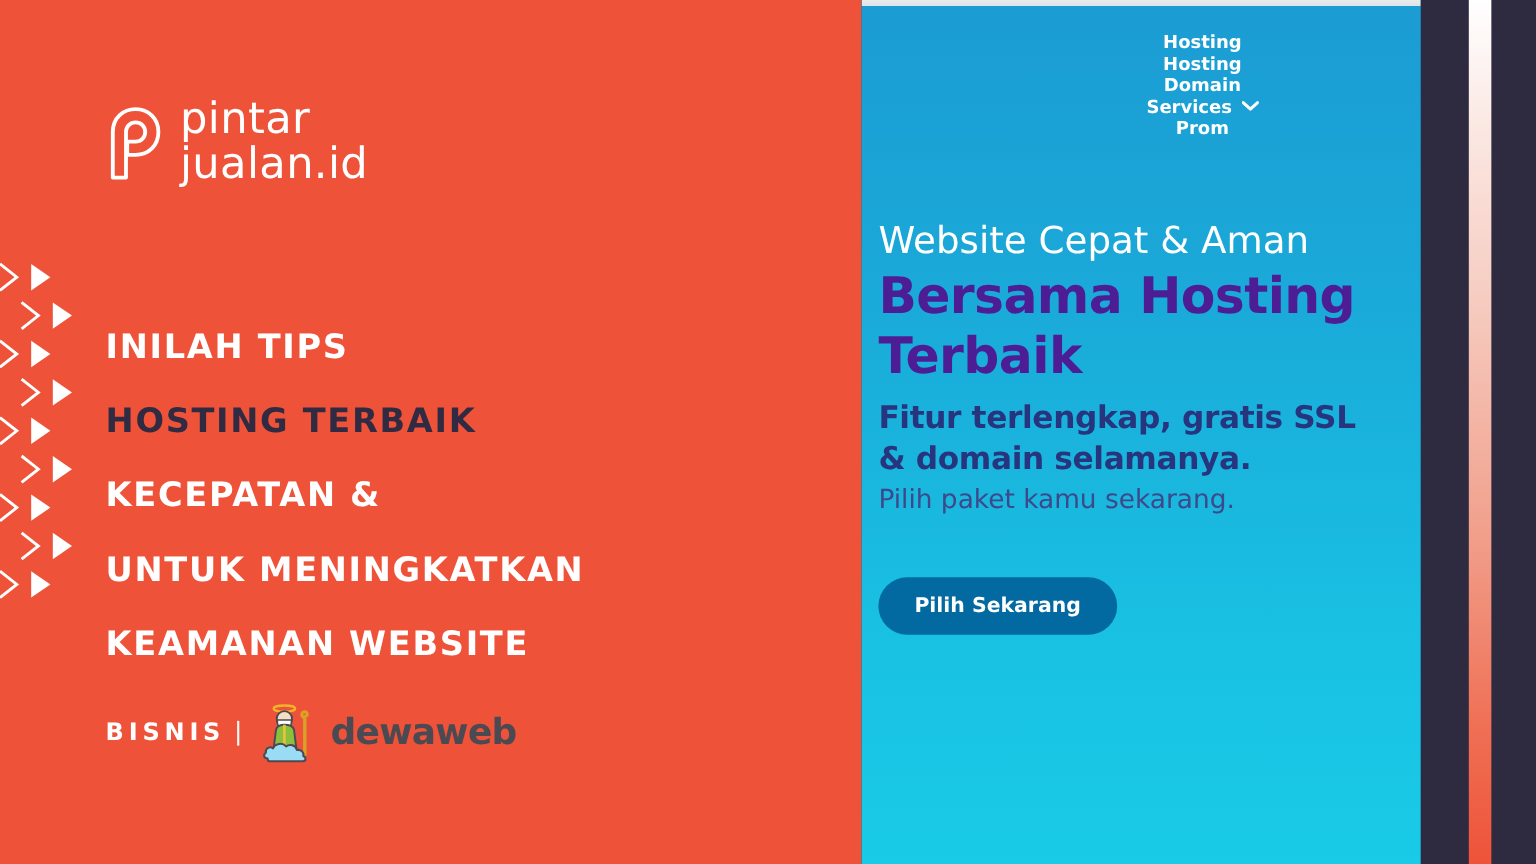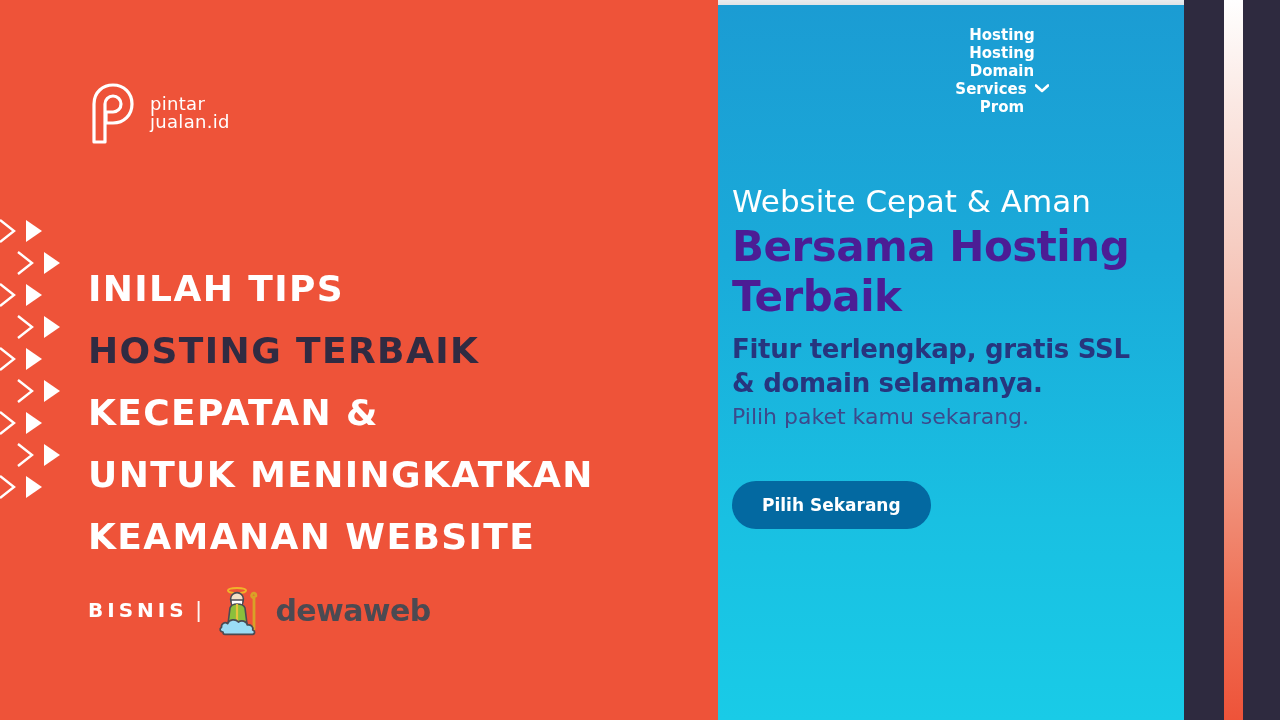--- a/index.html
+++ b/index.html
@@ -22,31 +22,31 @@
   }
 
   
   .brand{
     position:absolute; left:88px; top:82px;
     display:flex; align-items:center; gap:14px;
   }
   .brand-mark{ width:48px; height:62px; flex:0 0 auto; }
   .brand-words{
     color:#ffffff; line-height:1.02;
-    font-size:18px; letter-spacing:0.3px;
+    font-size:36px; letter-spacing:0.3px;
     font-family:"DejaVu Sans", sans-serif;
   }
   .brand-words div{ white-space:nowrap; }
 
   
   .headline{
     position:absolute; left:88px; top:258px; width:610px;
   }
   .headline .ln{
-    font-size:36px; font-weight:bold; letter-spacing:1.4px;
+    font-size:28px; font-weight:bold; letter-spacing:1.4px;
     line-height:62px; color:#ffffff; white-space:nowrap;
     font-family:"DejaVu Sans", sans-serif;
   }
   .headline .ln.dark{ color:#302b42; }
 
   
   .credit{
     position:absolute; left:88px; top:582px;
     display:flex; align-items:center; gap:0px;
   }

